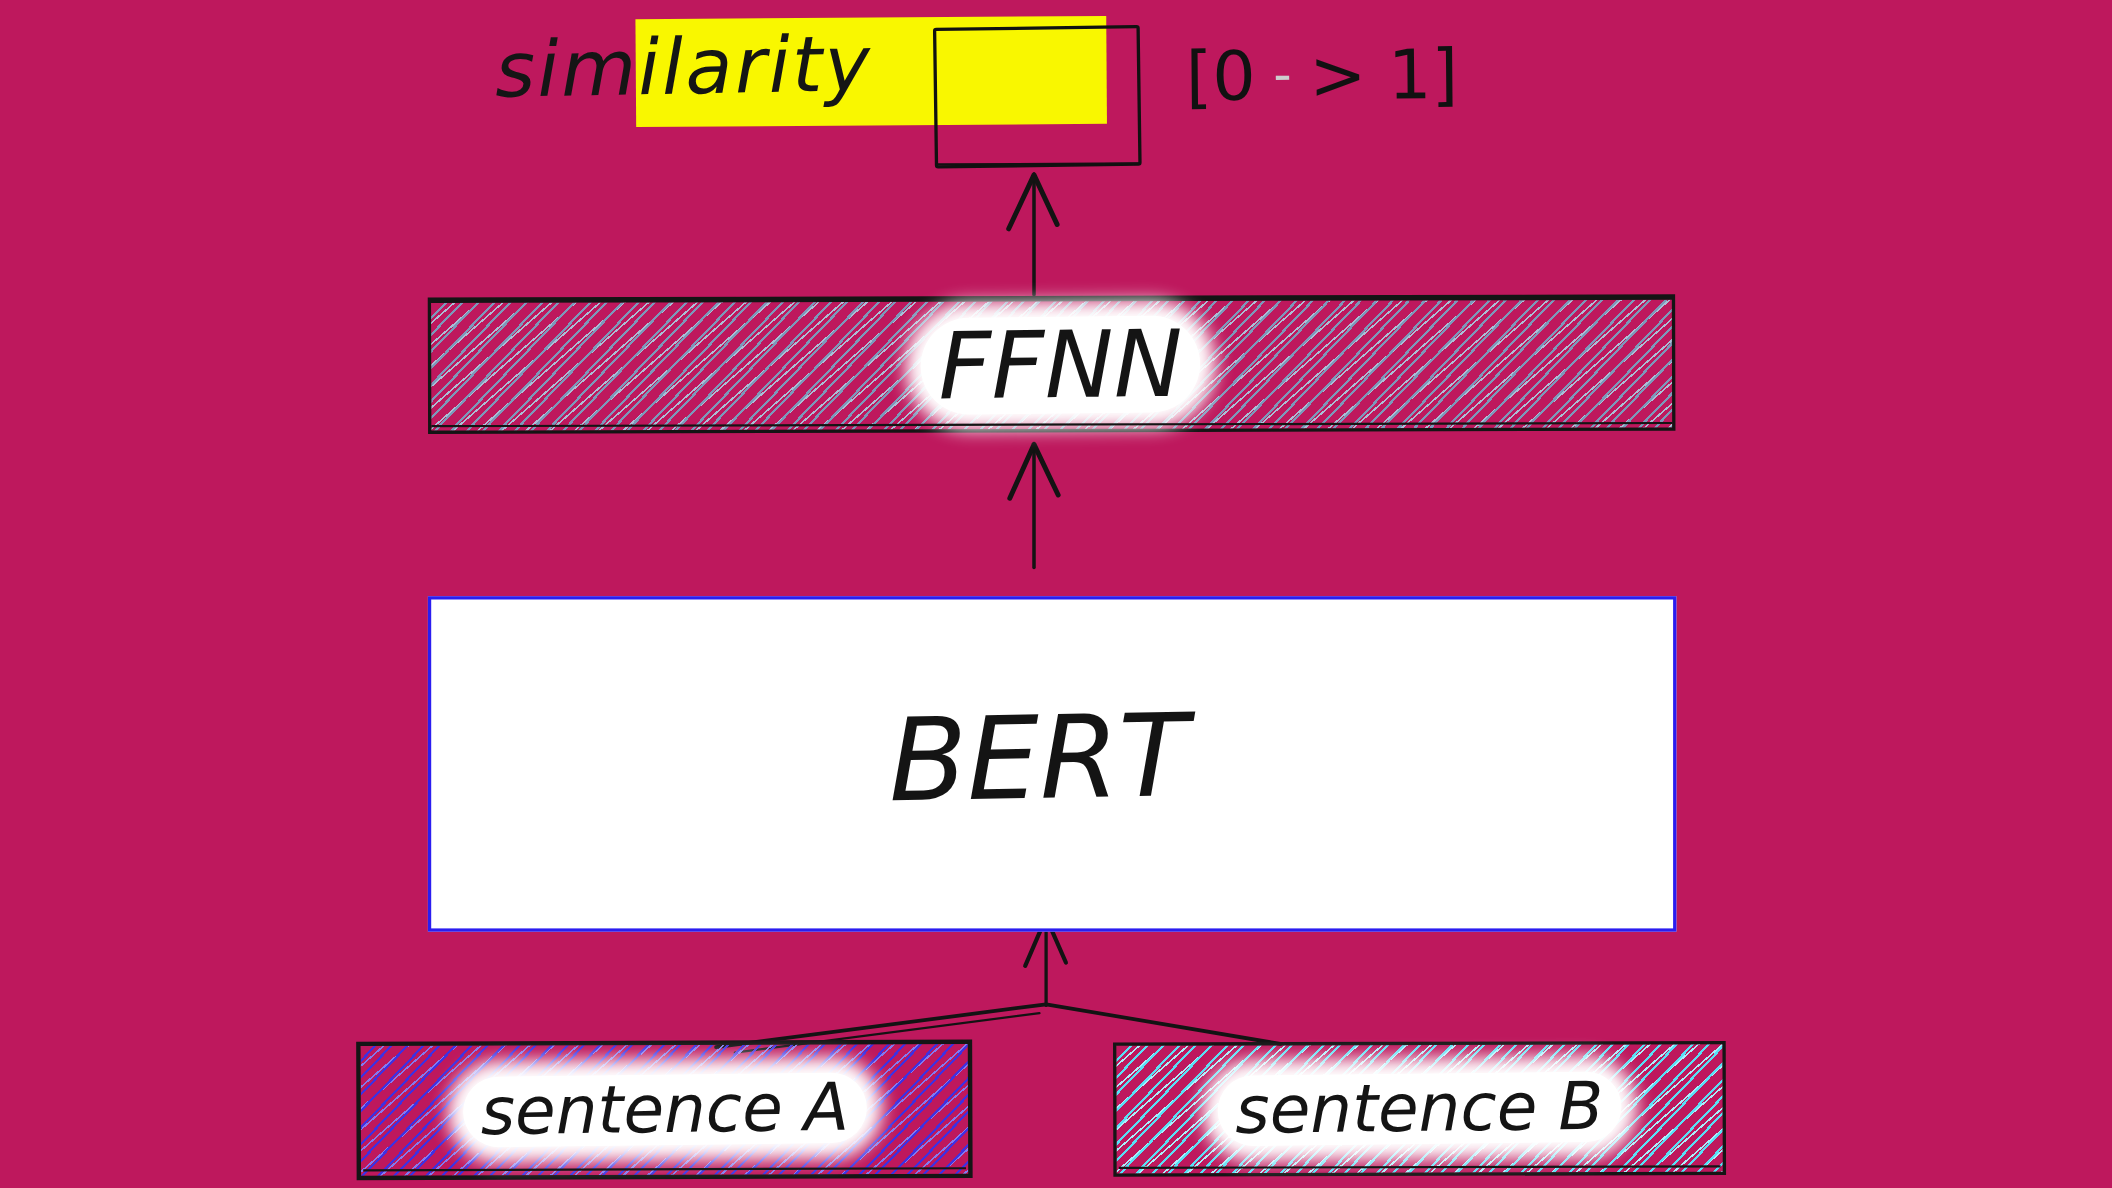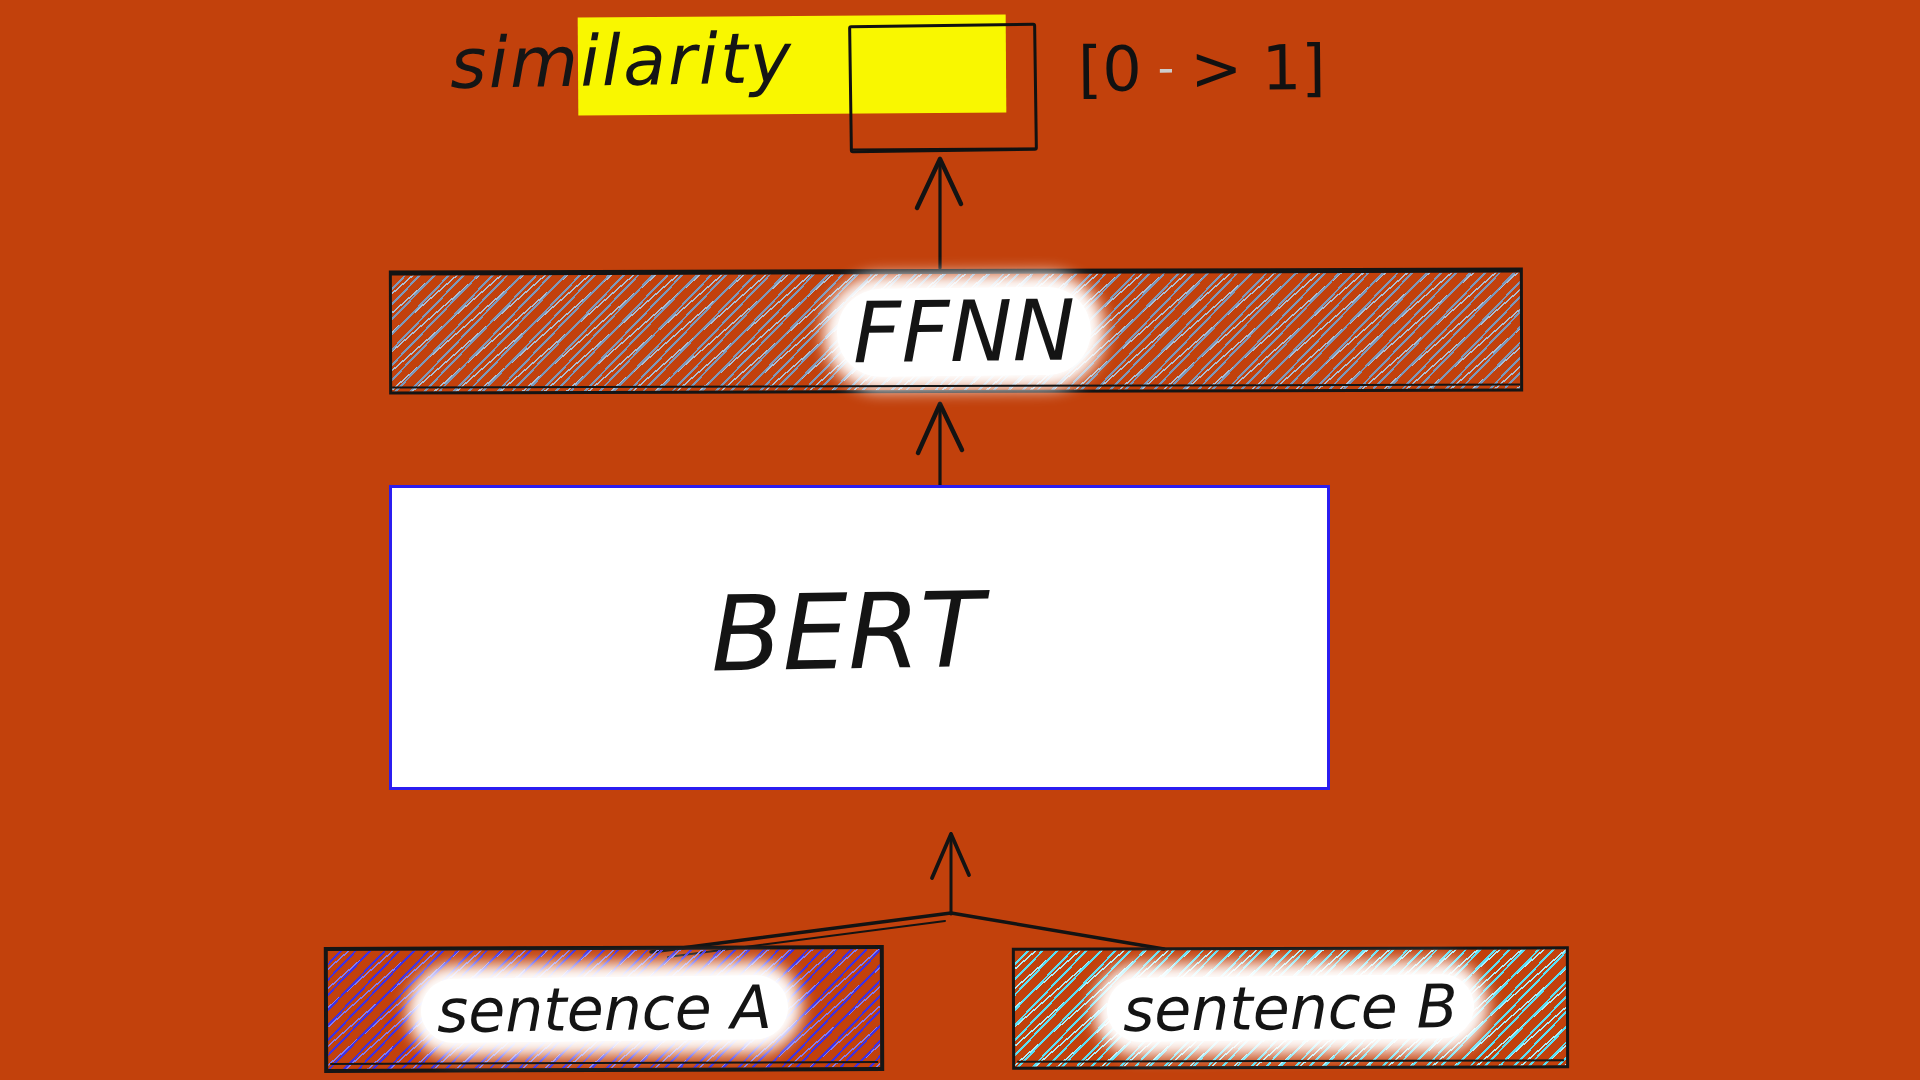--- a/index.html
+++ b/index.html
@@ -1,17 +1,17 @@
 <!DOCTYPE html>
 <html><head>
 <meta charset="utf-8">
 <style>
   html,body{margin:0;padding:0;background:#ffffff;}
   .canvas{
-    position:relative;width:1920px;height:1080px;background:#c2410c;overflow:hidden;
+    position:relative;width:1920px;height:1080px;background:#be185d;overflow:hidden;
     font-family:"DejaVu Sans", sans-serif;color:#141414;
   }
   
   .highlight{
     position:absolute;left:578px;top:16px;width:428px;height:98px;
     transform:rotate(-0.4deg);
   }
   .similarity-label{
     position:absolute;left:450px;top:20px;
     font-size:70px;font-style:italic;letter-spacing:2px;color:#151515;
@@ -40,21 +40,21 @@
       repeating-linear-gradient(134deg, transparent 0 8.5px, var(--hatch) 8.5px 10.5px),
       repeating-linear-gradient(139deg, transparent 0 13px, var(--hatch2) 13px 14.5px);
   }
   .ffnn-box{
     left:389px;top:269px;width:1134px;height:124px;
     border:3px solid var(--border,#141414);border-top-width:5px;
     transform:rotate(-0.15deg);
   }
   .ffnn-box::after{content:"";position:absolute;left:0;right:0;bottom:3px;height:2px;background:#141414;}
   .bert-box{
-    left:389px;top:485px;width:941px;height:305px;
+    left:389px;top:542px;width:1135px;height:305px;
     border:3px solid var(--border,#2b1df0);background:#fff;
   }
   .sentence-a-box{
     left:324px;top:946px;width:560px;height:126px;
     border:4px solid var(--border,#151515);
     transform:rotate(-0.2deg);
   }
   .sentence-b-box{
     left:1012px;top:947px;width:557px;height:122px;
     border:3.5px solid var(--border,#151515);

